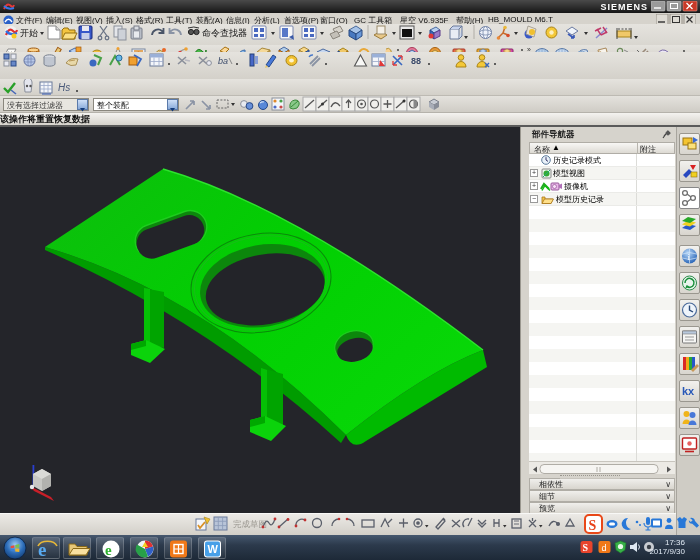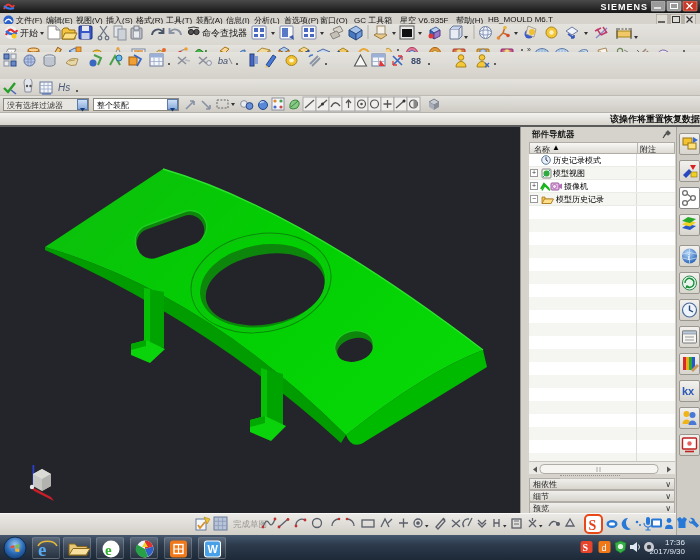--- a/index.html
+++ b/index.html
@@ -9,32 +9,32 @@
 #title .t{position:absolute;left:16px;top:0;color:#e8e8e8;font-size:8.5px}
 #title .siemens{position:absolute;right:52px;top:1px;font-weight:bold;font-size:9px;letter-spacing:1px;color:#fff}
 #menubar{left:0;top:13px;width:700px;height:15px;background:#d6d3cc;border-bottom:2px solid #1d4ed8;font-size:8px;color:#111}
 #menubar span{position:absolute;top:2px}
 .tb{left:0;width:700px;background:linear-gradient(180deg,#e5e3de,#d3d0c9);border-bottom:1px solid #bdbab3}
 #tb1{top:24px;height:33px}
 #tb2{top:45px;height:17px}
 #tb3{top:52px;height:29px}
 #tb4{top:79px;height:17px}
 #selbar{top:96px;height:17px;left:0;width:700px;background:linear-gradient(180deg,#e4e2dd,#cfccc5);border-bottom:1px solid #b5b2ab}
-#prompt{top:113px;height:14px;left:0;width:700px;background:linear-gradient(180deg,#f4f3f0,#d6d3cc);border-bottom:2px solid #5a5a5a;text-align:right;font-size:9px;font-weight:bold;color:#111;line-height:13px}
+#prompt{top:113px;height:14px;left:0;width:700px;background:linear-gradient(180deg,#f4f3f0,#d6d3cc);border-bottom:2px solid #5a5a5a;text-align:left;font-size:9px;font-weight:bold;color:#111;line-height:13px}
 #viewport{left:0;top:127px;width:520px;height:386px;background:#24252a}
 #gutter{left:520px;top:127px;width:8px;height:386px;background:#d6d3cc;border-left:1px solid #9a978f}
 #panel{left:528px;top:127px;width:148px;height:408px;background:#d6d3cc}
 #pheader{left:528px;top:127px;width:148px;height:15px;background:#d6d3cc;font-size:8.5px;font-weight:bold;color:#222;padding:2px 0 0 4px}
 #pcolhead{left:529px;top:142px;width:146px;height:12px;background:linear-gradient(180deg,#f8f7f5,#dddad3);border:1px solid #b0ada6;font-size:8px;color:#222}
 #ptree{left:529px;top:154px;width:146px;height:307px;background:repeating-linear-gradient(180deg,#fff 0px,#fff 13px,#f5f5f2 13px,#f5f5f2 26px)}
 .trow{position:absolute;left:0;width:146px;height:13px;border-bottom:1px solid #ebebe8;font-size:8px;color:#000}
 #sidebar{left:676px;top:127px;width:24px;height:408px;background:#cfccc5;border-left:1px solid #a8a59e}
 #statusbar{left:0;top:513px;width:676px;height:22px;background:linear-gradient(180deg,#eceae6,#d2cfc8);border-top:1px solid #f8f8f6}
 #taskbar{left:0;top:535px;width:700px;height:25px;background:linear-gradient(180deg,#46586f 0%,#2c3a4c 40%,#1d2937 100%)}
-.secbar{position:absolute;left:529px;width:146px;height:12px;background:linear-gradient(180deg,#f0efec,#d8d5ce);border:1px solid #b0ada6;font-size:8px;color:#222;padding-left:3px}
+.secbar{position:absolute;left:529px;width:146px;height:12px;background:linear-gradient(180deg,#f0efec,#d8d5ce);border:1px solid #b0ada6;font-size:8px;color:#222;padding-left:9px}
 .chev{position:absolute;right:3px;top:1px;font-size:8px;color:#333}
 .ticon{position:absolute;top:1px}
 .texp{position:absolute;left:1px;top:2px;width:8px;height:8px;border:1px solid #999;background:#fff;font-size:7px;line-height:6px;text-align:center;color:#333;font-style:normal}
 s,i{text-decoration:none;font-style:normal}
 .sbtn{position:absolute;left:2px;width:21px;height:22px;background:linear-gradient(180deg,#f2f1ee,#d8d5ce);border:1px solid #9a978f;border-radius:2px}
 .tray{position:absolute;font-size:9px;color:#dfe8f2}
 .tbicon{position:absolute;top:2px;width:28px;height:22px;border:1px solid rgba(255,255,255,0.18);border-radius:2px;background:linear-gradient(180deg,rgba(255,255,255,0.16),rgba(255,255,255,0.04))}
 </style></head>
 <body>
 <div id="title" class="abs">

